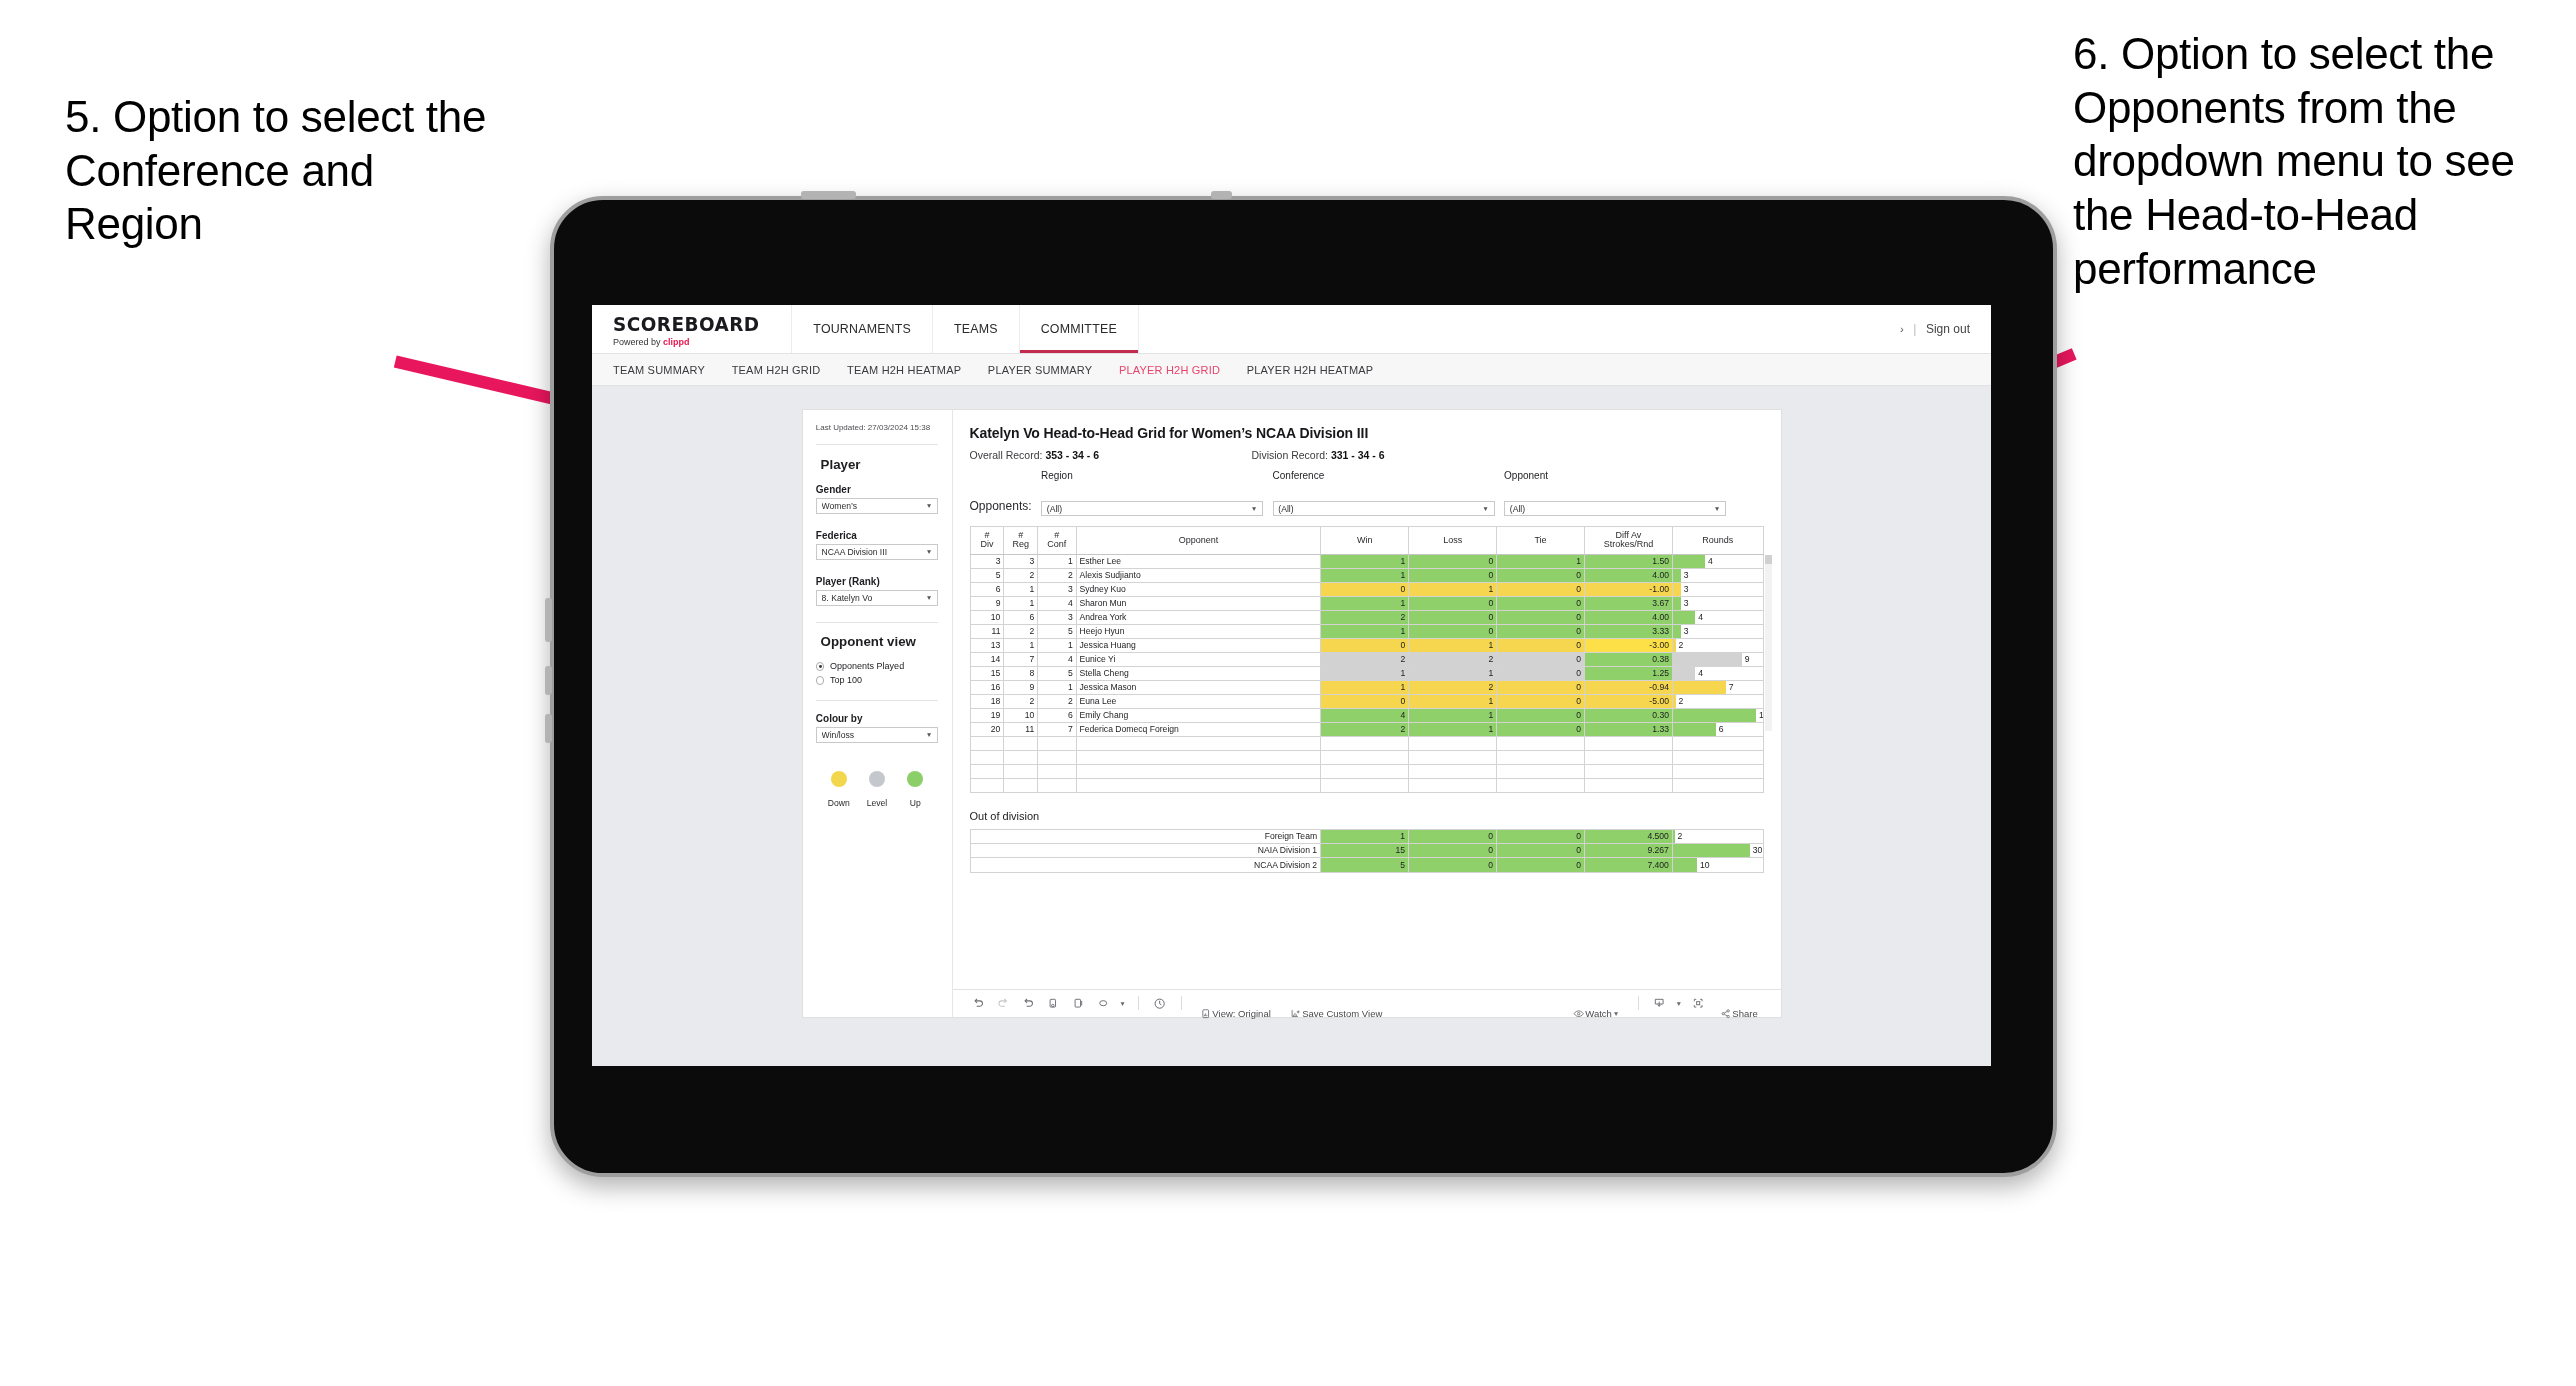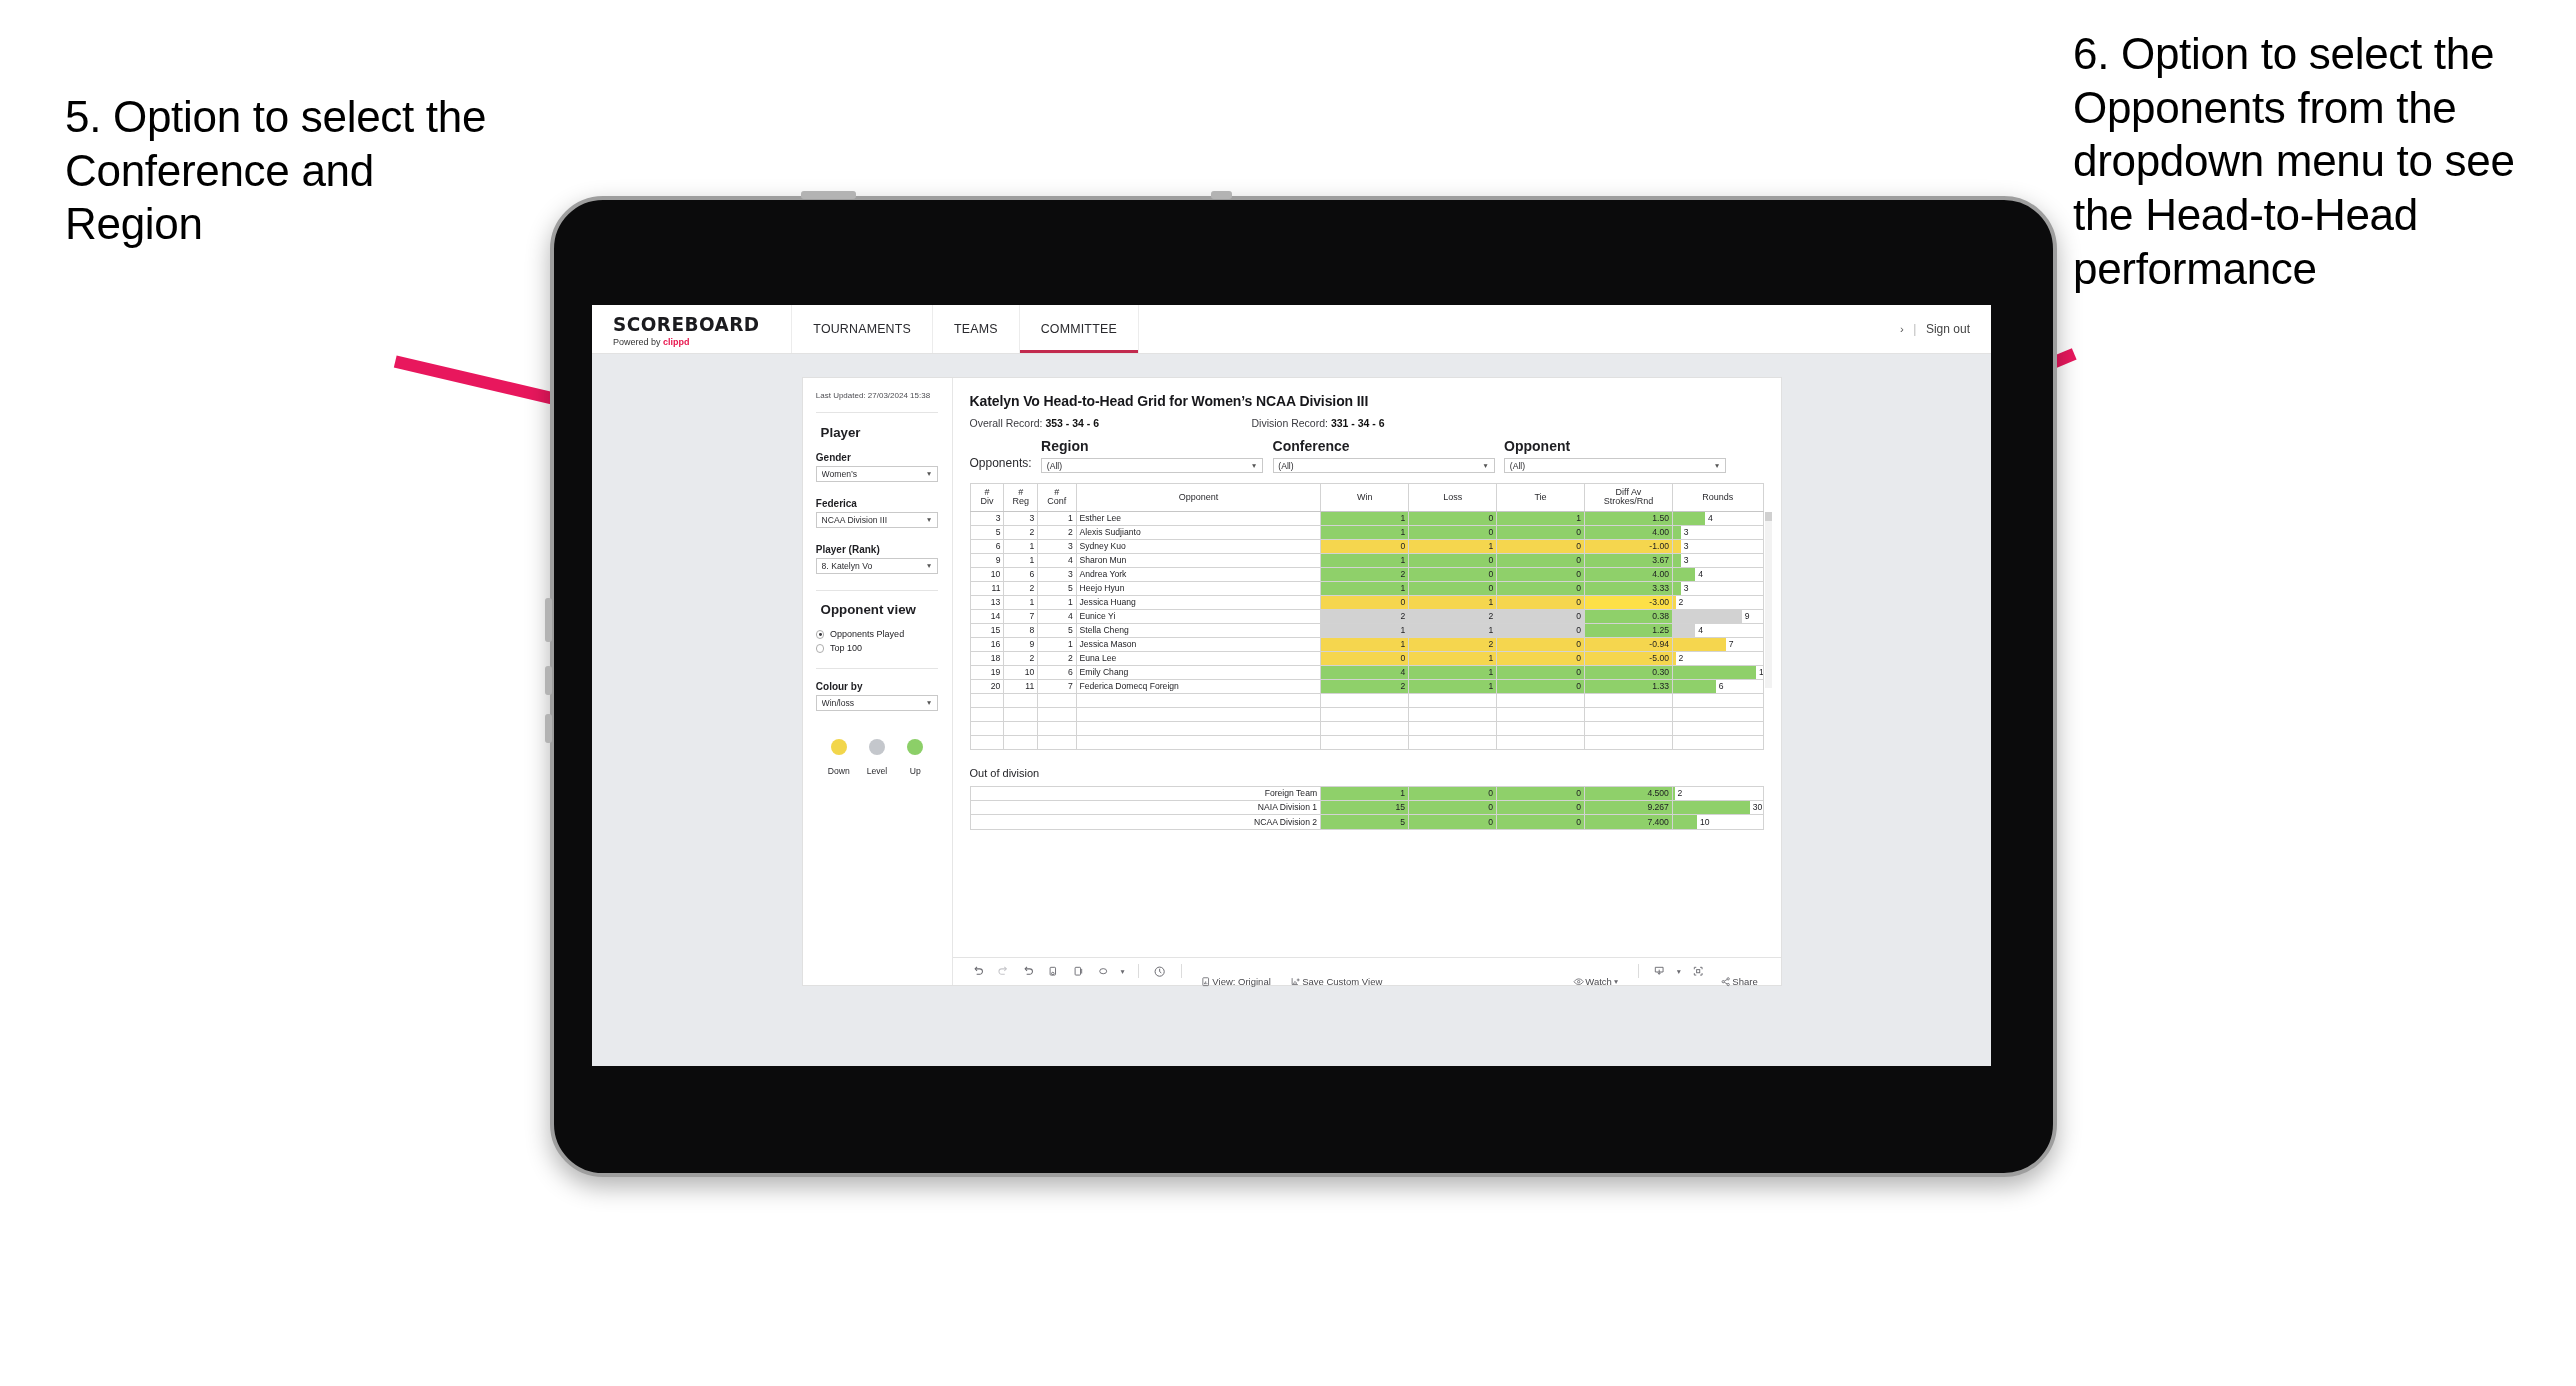--- a/index.html
+++ b/index.html
@@ -138,21 +138,21 @@
   
   .main { flex: 1; padding: 15px 17px 0 17px; position: relative; }
   .title { font-size: 14px; font-weight: 700; color: #17171b; letter-spacing: -0.1px; }
   .records { display: flex; margin-top: 7.6px; font-size: 10.5px; color: #3b3b40; }
   .records .rec1 { width: 282px; }
   .records b { color: #111; font-weight: 700; }
 
   .filters { display: flex; align-items: flex-end; margin-top: 9.5px; gap: 9.5px; }
   .filters .oplab { font-size: 12px; color: #2b2b2f; padding-bottom: 2.9px; }
   .filt { width: 222px; }
-  .filt .fl { font-size: 14px; font-weight: 700; color: #1e1e22; margin-bottom: 4px; }
+  .filt .fl { font-size: 10px; font-weight: 400; color: #1e1e22; margin-bottom: 20px; }
   .filt .fbox {
     height: 15px; border: 1px solid #c9c9c9; background: #fff; display: flex;
     align-items: center; padding: 0 4.8px; font-size: 8.6px; color: #2b2b2f;
   }
   .filt .fbox .cap { flex: 1; }
 
   
   .tablewrap { margin-top: 9.5px; position: relative; }
   table.grid { border-collapse: collapse; width: 100%; table-layout: fixed; font-size: 8.6px; color: #1d1d21; }
   table.grid th, table.grid td {
@@ -229,20 +229,28 @@
         <div class="navitem">TOURNAMENTS</div>
         <div class="navitem">TEAMS</div>
         <div class="navitem active">COMMITTEE</div>
         <div class="nav-right">
           <span class="chev-right">›</span>
           <span class="sep">|</span>
           <span>Sign out</span>
         </div>
       </div>
 
+      <div class="subnav">
+        <div class="subnav-item">TEAM SUMMARY</div>
+        <div class="subnav-item">TEAM H2H GRID</div>
+        <div class="subnav-item">TEAM H2H HEATMAP</div>
+        <div class="subnav-item">PLAYER SUMMARY</div>
+        <div class="subnav-item active">PLAYER H2H GRID</div>
+        <div class="subnav-item">PLAYER H2H HEATMAP</div>
+      </div>
 
       <div class="content">
         <div class="card">
 
           <div class="sidebar">
             <div class="lastupd">Last Updated: 27/03/2024 15:38</div>
             <div class="hr"></div>
             <div class="sb-h indent">Player</div>
 
             <div>

